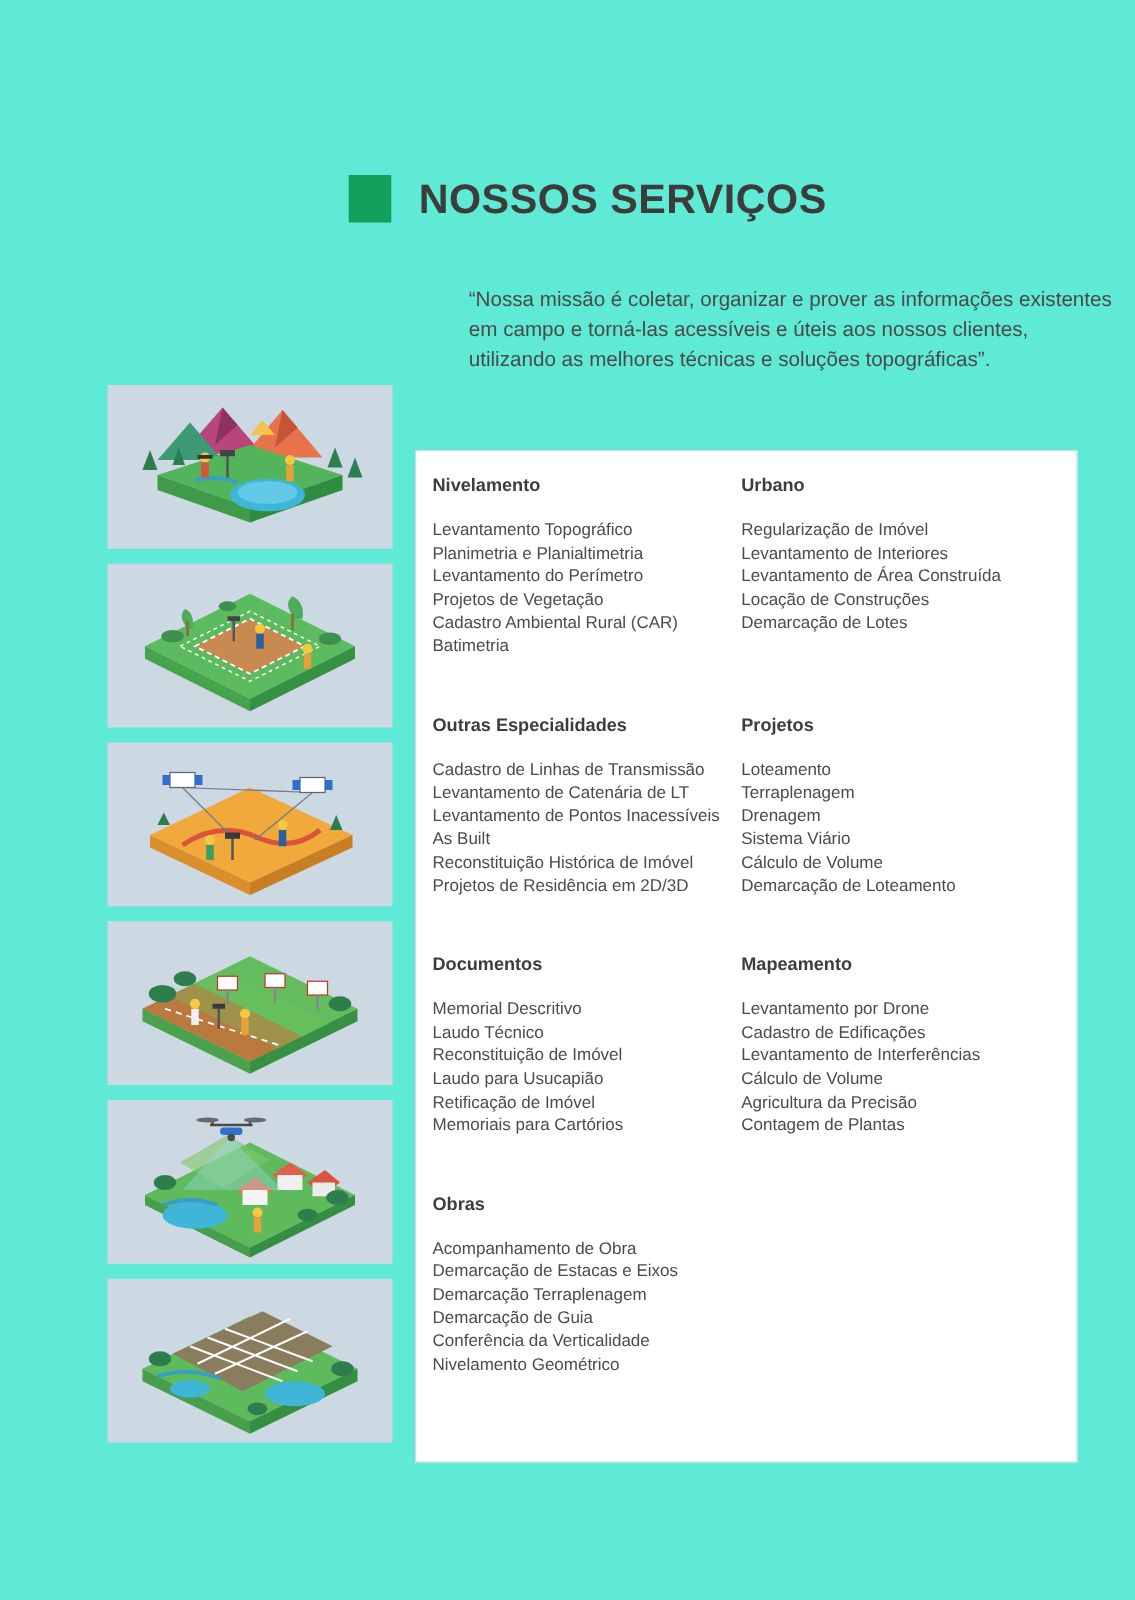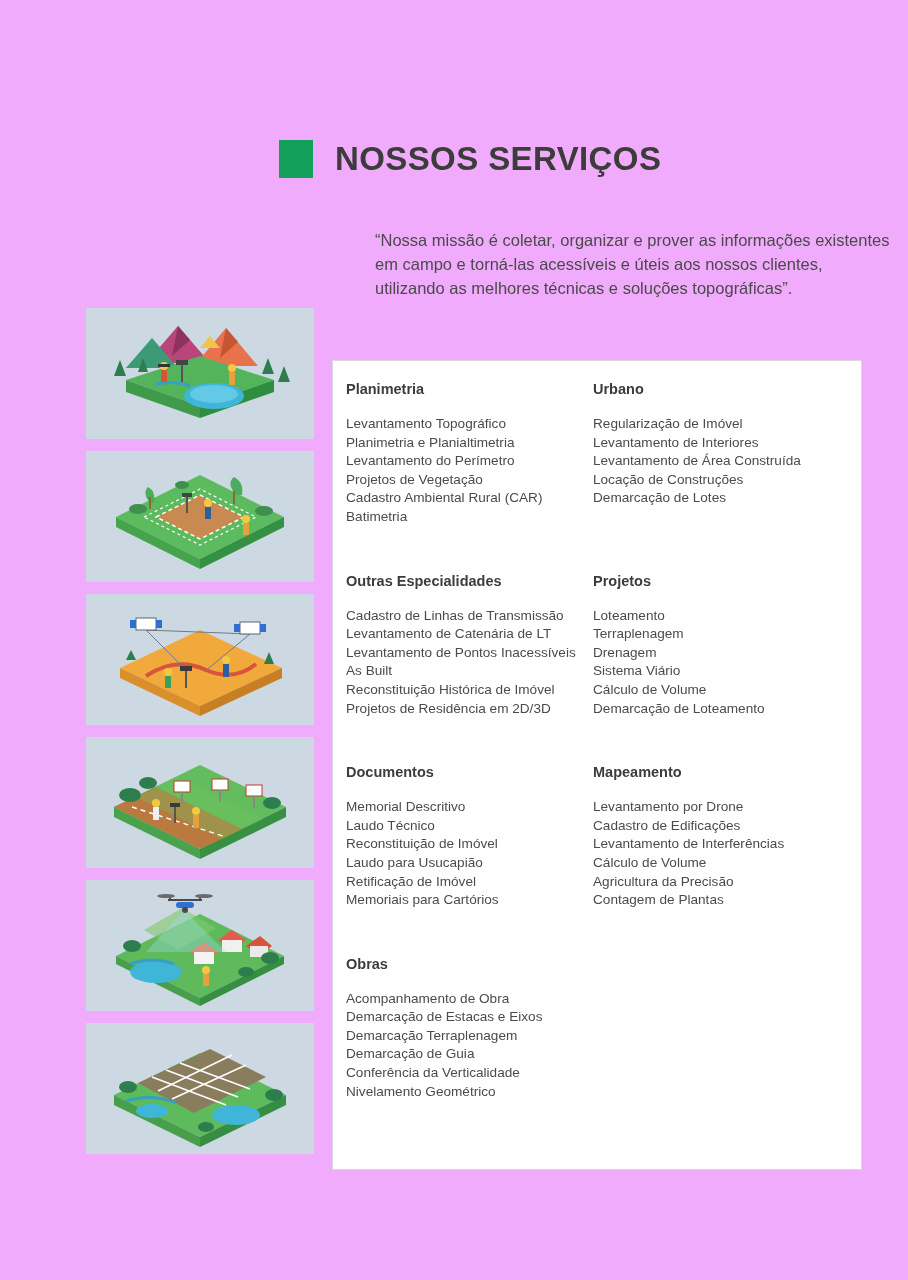--- a/index.html
+++ b/index.html
@@ -12,21 +12,21 @@
     height: 1280px;
     position: relative;
     font-family: "Liberation Sans", sans-serif;
     color: #3a3a3a;
     overflow: hidden;
   }
 
   .page {
     position: absolute;
     inset: 0;
-    background: #f0abfc;
+    background: #5eead4;
   }
 
   
   .header {
     position: absolute;
     left: 279px;
     top: 140px;
     display: flex;
     align-items: center;
     gap: 22px;
@@ -123,21 +123,21 @@
     <div class="header-title">NOSSOS SERVIÇOS</div>
   </div>
 
   <div class="mission">“Nossa missão é coletar, organizar e prover as informações existentes em campo e torná-las acessíveis e úteis aos nossos clientes, utilizando as melhores técnicas e soluções topográficas”.</div>
 
   <div class="services-box"></div>
 
   <div class="services-grid">
 
     <div class="svc-block">
-      <h3 class="svc-title">Planimetria</h3>
+      <h3 class="svc-title">Nivelamento</h3>
       <ul class="svc-list">
         <li>Levantamento Topográfico</li>
         <li>Planimetria e Planialtimetria</li>
         <li>Levantamento do Perímetro</li>
         <li>Projetos de Vegetação</li>
         <li>Cadastro Ambiental Rural (CAR)</li>
         <li>Batimetria</li>
       </ul>
     </div>
 

